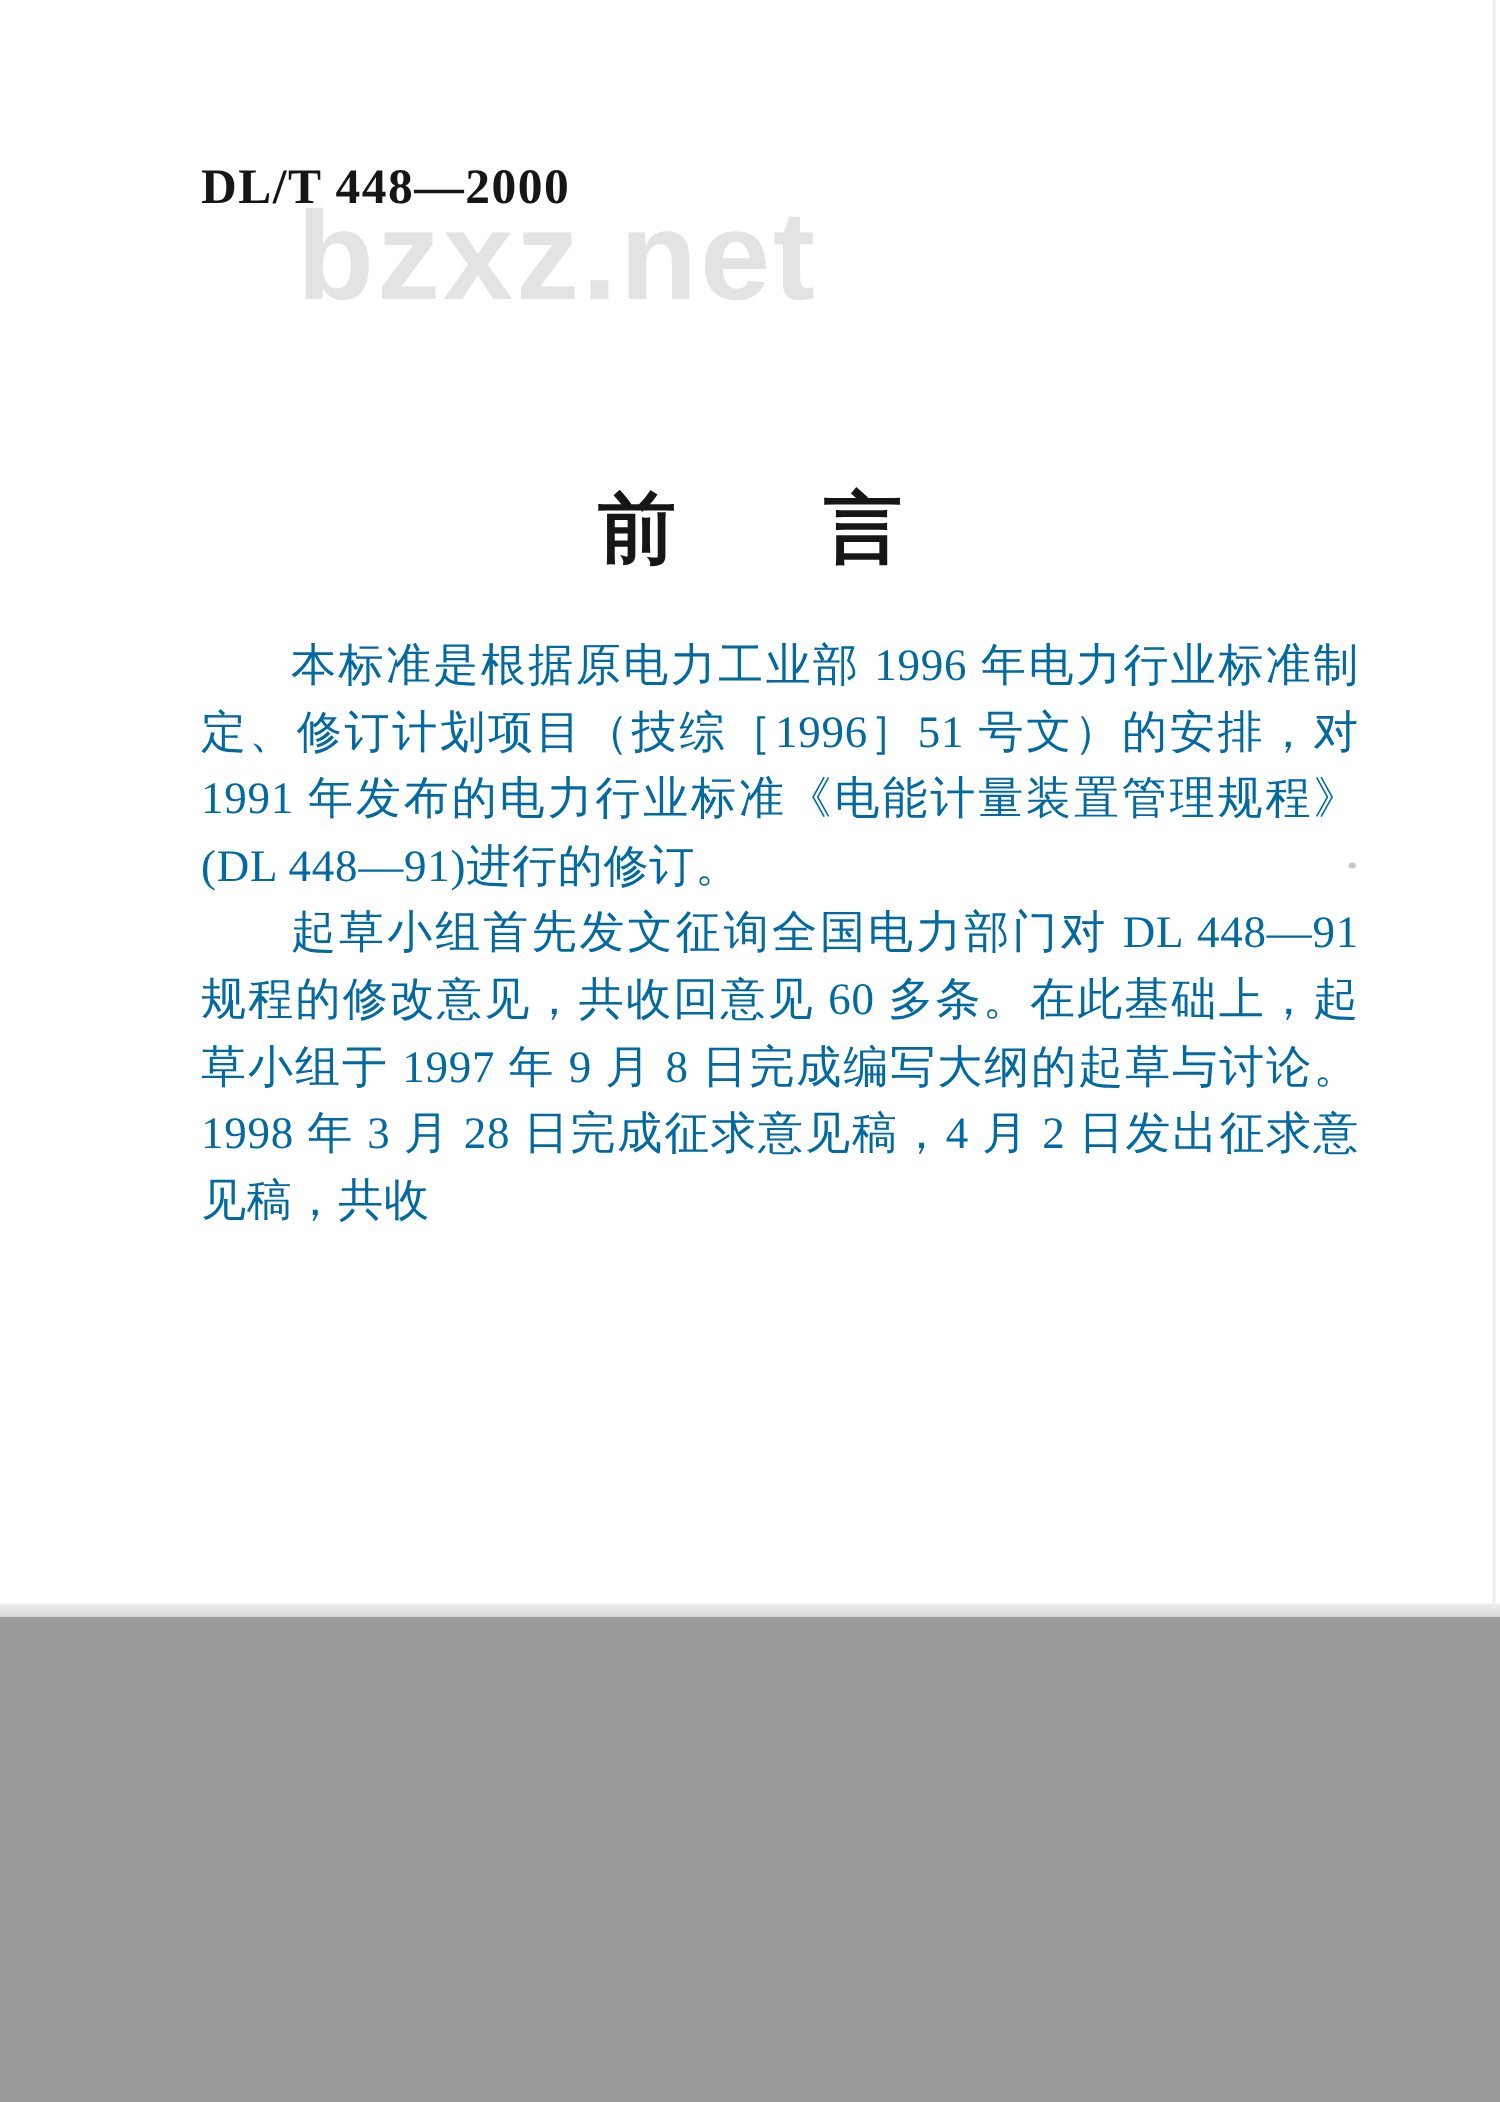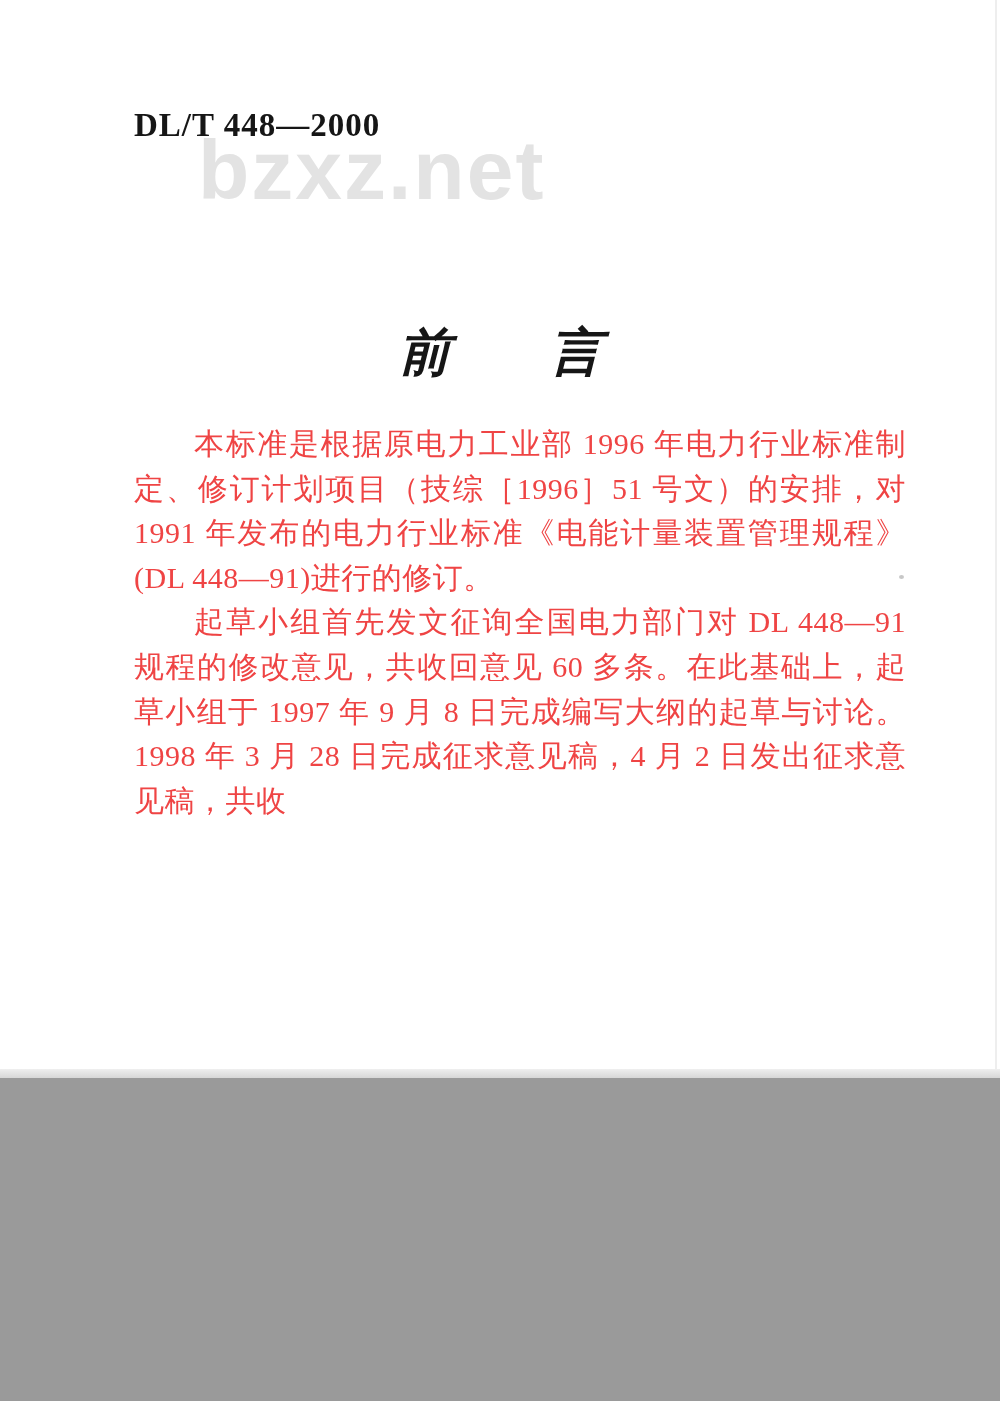--- a/index.html
+++ b/index.html
@@ -47,38 +47,37 @@
     left: 0;
     top: 318px;
     width: 100%;
     margin: 0;
     text-align: center;
     font-size: 52px;
     font-weight: bold;
     letter-spacing: 0.45em;
     text-indent: 0.45em; 
     color: #161616;
-    font-style: italic;
   }
   
   .body-text {
     position: absolute;
     left: 134px;
     top: 422px;
     width: 772px;
   }
   .body-text p {
     margin: 0;
     font-size: 30px;
     line-height: 44.6px;
     text-align: justify;
     text-justify: inter-character;
     text-align-last: left;
     text-indent: 2em;
-    color: #ef4444;
+    color: #0369a1;
     letter-spacing: 0.5px;
   }
   
   .bottom-strip {
     position: absolute;
     left: 0;
     bottom: 0;
     width: 100%;
     height: 9px;
     background: linear-gradient(to bottom, #efefef, #d7d7d7);

